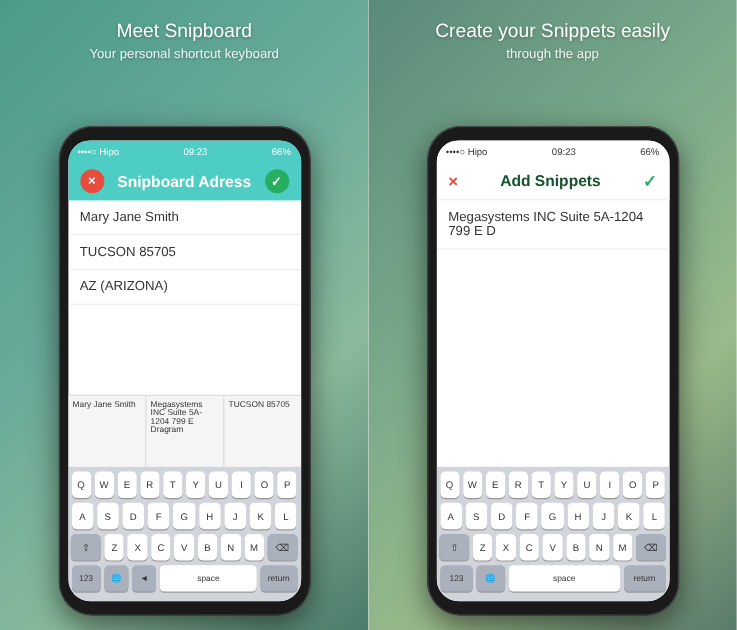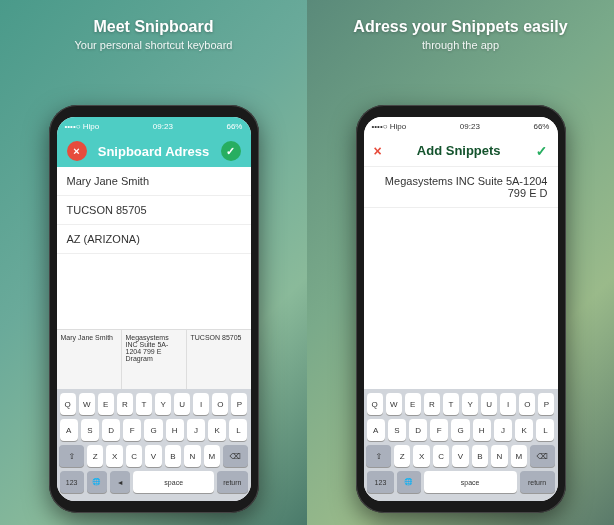--- a/index.html
+++ b/index.html
@@ -36,21 +36,21 @@
       position: absolute;
       top: 18px;
       left: 0; right: 0;
       text-align: center;
       color: white;
       text-shadow: 0 1px 3px rgba(0,0,0,0.3);
     }
 
     .headline h2 {
       font-size: 16px;
-      font-weight: 700;
+      font-weight: 400;
       margin-bottom: 3px;
     }
 
     .headline p {
       font-size: 11px;
       font-weight: 400;
       opacity: 0.9;
     }
 
     
@@ -369,21 +369,21 @@
     </div>
   </div>
 </div>
 
 <div class="divider-line"></div>
 
 <div class="half">
   <div class="bg bg-right"></div>
 
   <div class="headline">
-    <h2>Adress your Snippets easily</h2>
+    <h2>Create your Snippets easily</h2>
     <p>through the app</p>
   </div>
 
   <div class="phone-frame">
     <div class="phone-outer">
       <div class="phone-screen">
 
         <div class="right-status-bar">
           <span>••••○ Hipo</span>
           <span>09:23</span>
@@ -394,21 +394,21 @@
           <div style="color:#e74c3c; font-size:14px; font-weight:bold; cursor:pointer;">
             <span>×</span>
           </div>
           <span class="right-app-header-title">Add Snippets</span>
           <div style="color:#27ae60; font-size:14px; font-weight:bold; cursor:pointer;">
             <span>✓</span>
           </div>
         </div>
 
         <div class="form-area">
-          <div class="field-item" style="align-items:flex-start; padding-top:8px;text-align:right;">
+          <div class="field-item" style="align-items:flex-start; padding-top:8px;">
             <span>Megasystems INC Suite 5A-1204 799 E D</span>
           </div>
         </div>
 
         <div class="keyboard">
           <div class="kb-row">
             <div class="kb-key">Q</div>
             <div class="kb-key">W</div>
             <div class="kb-key">E</div>
             <div class="kb-key">R</div>

